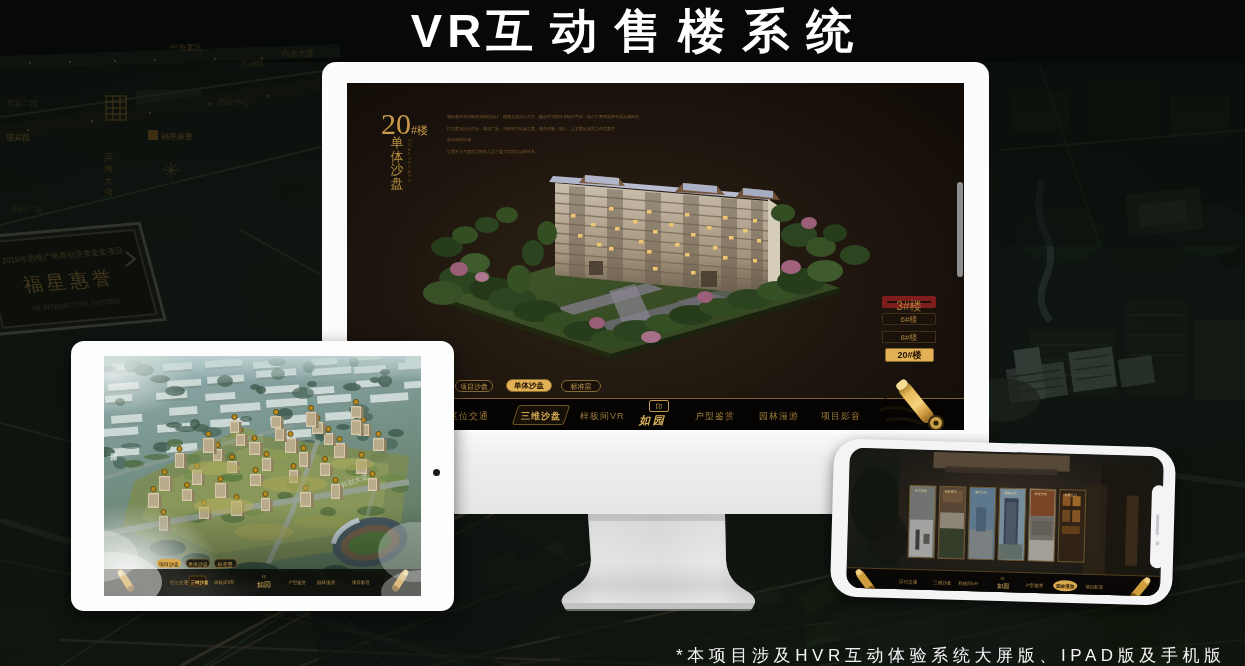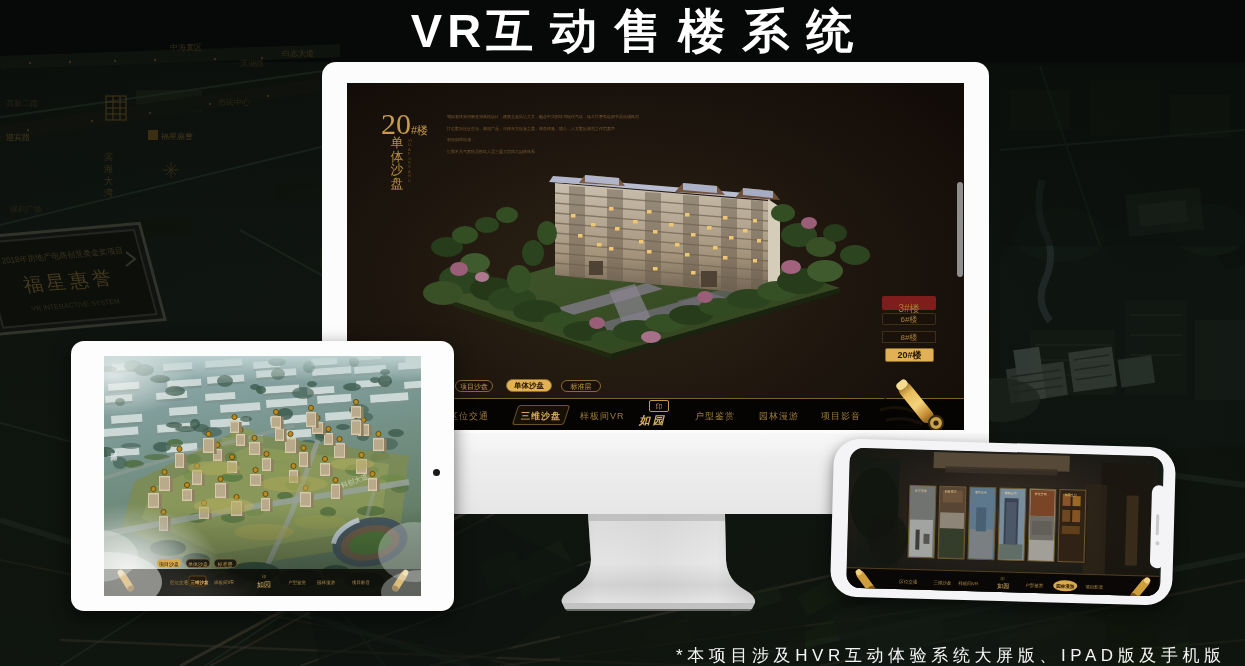--- a/index.html
+++ b/index.html
@@ -376,21 +376,21 @@
         <ellipse cx="488" cy="150" rx="12" ry="9" fill="#273c1b"></ellipse>
         <ellipse cx="508" cy="172" rx="15" ry="10" fill="#2d4420"></ellipse>
         <ellipse cx="436" cy="130" rx="12" ry="9" fill="#344e24"></ellipse>
         <ellipse cx="100" cy="164" rx="16" ry="10" fill="#273c1b"></ellipse>
         <ellipse cx="118" cy="152" rx="13" ry="9" fill="#344e24"></ellipse>
         <ellipse cx="140" cy="142" rx="12" ry="8" fill="#2b431e"></ellipse>
         <ellipse cx="160" cy="132" rx="11" ry="8" fill="#344e24"></ellipse>
       </g>
     </svg>
 
-    <div class="abs" style="left:535px;top:213px;width:54px;height:12px;background:rgba(26,18,10,.9);border:7px solid #7f1d1d;border-radius:2px;color:#a87f3a;font-size:10px;text-align:center;line-height:11px;">3#楼</div>
+    <div class="abs" style="left:535px;top:213px;width:54px;height:12px;background:rgba(26,18,10,.9);border:5px solid #7f1d1d;border-radius:2px;color:#a87f3a;font-size:12px;text-align:center;line-height:11px;">3#楼</div>
     <div class="abs" style="left:535px;top:230px;width:54px;height:12px;background:rgba(26,18,10,.9);border:1px solid #3e3018;border-radius:2px;color:#a87f3a;font-size:8px;text-align:center;line-height:11px;">6#楼</div>
     <div class="abs" style="left:535px;top:248px;width:54px;height:12px;background:rgba(26,18,10,.9);border:1px solid #3e3018;border-radius:0;color:#a87f3a;font-size:8px;text-align:center;line-height:11px;">8#楼</div>
     <div class="abs" style="left:538px;top:265px;width:49px;height:14px;background:#e2b156;border:1px solid #8a6a2e;border-radius:2px;color:#241503;font-size:9px;font-weight:bold;text-align:center;line-height:13px;">20#楼</div>
 
     <div class="abs" style="left:108px;top:297px;width:38px;height:12px;background:rgba(24,17,9,.9);border:1px solid #8a6a33;border-radius:6px;color:#c1974a;font-size:7px;text-align:center;line-height:11px;">项目沙盘</div>
     <div class="abs" style="left:159px;top:296px;width:46px;height:13px;background:#e2b156;border:1px solid #8a6a2e;border-radius:7px;color:#241503;font-size:7.5px;font-weight:bold;text-align:center;line-height:12px;">单体沙盘</div>
     <div class="abs" style="left:214px;top:297px;width:40px;height:12px;background:rgba(24,17,9,.9);border:1px solid #8a6a33;border-radius:6px;color:#c1974a;font-size:7px;text-align:center;line-height:11px;">标准层</div>
 
     <div class="abs" style="left:0;top:315px;width:617px;height:32px;background:#060402;border-top:1px solid #7d6030;"></div>
     <div class="abs" style="left:102px;top:327px;color:#9d7c3c;font-size:9px;letter-spacing:1px;">区位交通</div>

